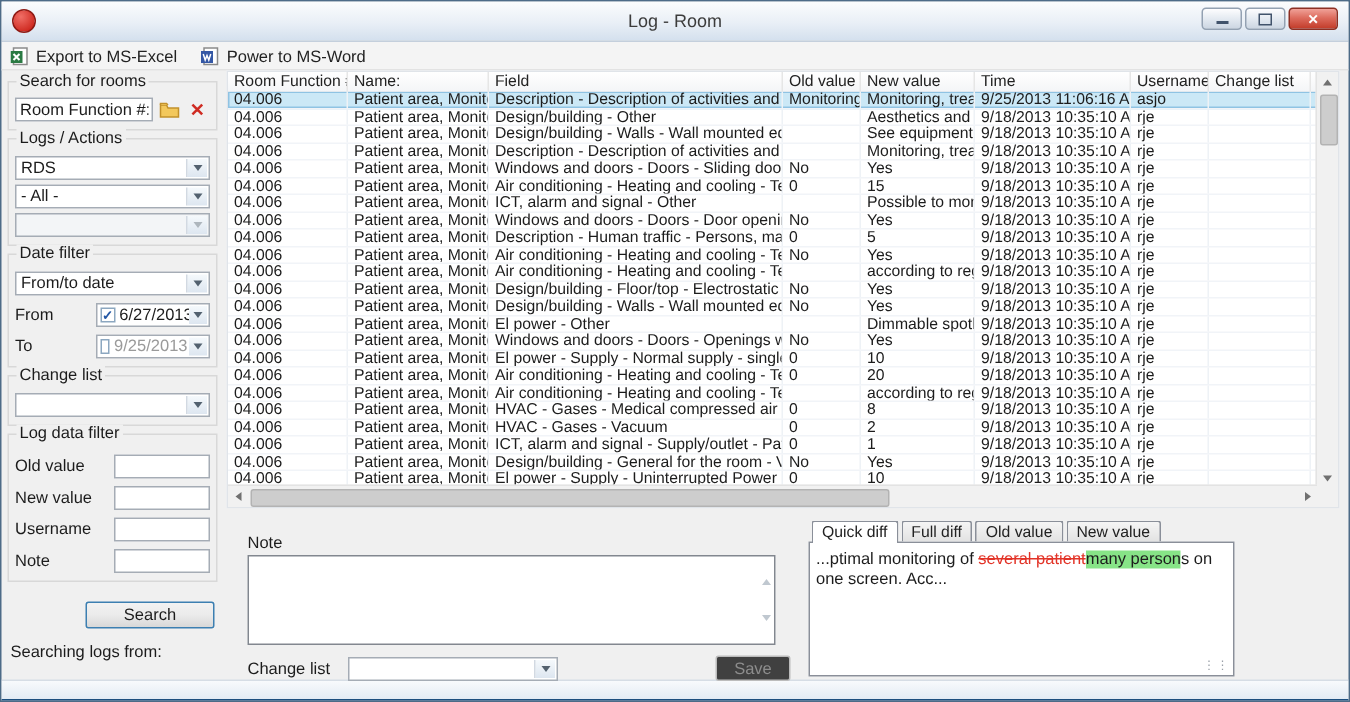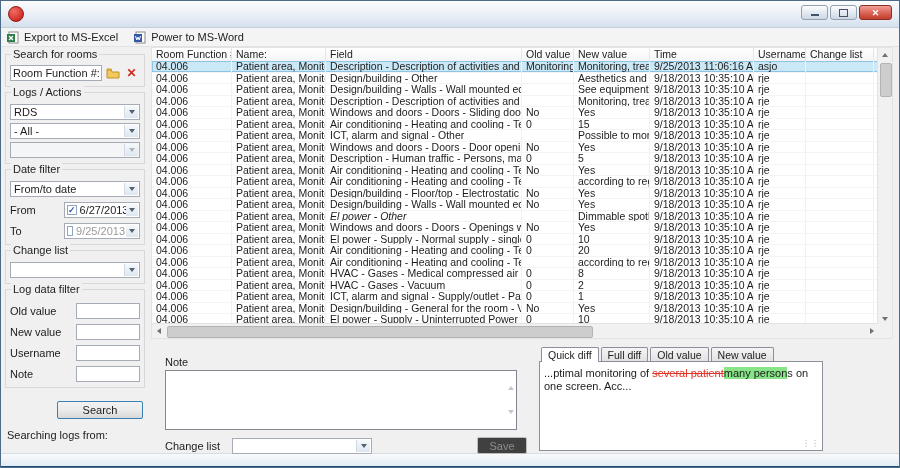--- a/index.html
+++ b/index.html
@@ -8,21 +8,21 @@
   .titlebar{height:26px;background:linear-gradient(#fbfcfd,#e9eff6 55%,#d4e0ee);border-bottom:1px solid #c4cfdc;position:relative;display:flex;align-items:center;}
   .title{position:absolute;left:0;right:0;text-align:center;font-size:12px;color:#3c3c3c;}
   .app-icon{width:14px;height:14px;border-radius:50%;background:radial-gradient(circle at 35% 30%,#f06e66,#cf2b22 75%);border:1px solid #8e1a14;margin-left:7px;position:relative;z-index:2;}
   .winbtns{position:absolute;right:7px;top:4px;display:flex;gap:2px;z-index:3;}
   .winbtn{width:27px;height:15px;box-sizing:border-box;border:1px solid #93a1b2;border-radius:3px;background:linear-gradient(#fdfdfe,#e4eaf1 50%,#ccd6e2);display:flex;align-items:center;justify-content:center;}
   .winbtn .dash{width:8px;height:2px;background:#41536b;margin-top:5px;}
   .winbtn .sq{width:7px;height:6px;border:1px solid #41536b;background:transparent;}
   .winbtn.close{width:33px;background:linear-gradient(#f0a198,#dd6c5e 45%,#c23c2a);border-color:#8c2f23;color:#fff;font-size:9px;font-weight:bold;}
   
   .toolbar{height:18px;background:#f4f4f4;border-bottom:1px solid #e2e2e2;display:flex;align-items:center;gap:16px;padding-left:6px;font-size:11px;color:#222;}
-  .tool{display:flex;align-items:center;gap:4px;}
+  .tool{display:flex;align-items:flex-end;gap:4px;}
   
   .main{position:relative;height:406px;font-size:11px;color:#1c1c1c;}
   
   .sidebar{position:absolute;left:2px;top:2px;width:144px;height:402px;box-sizing:border-box;}
   .group{border:1px solid #d8d8d8;margin:5px 2px 0 2px;padding:8px 4px 5px 4px;position:relative;background:#f0f0f0;}
   .group-label{position:absolute;top:-7px;left:5px;background:#f0f0f0;padding:0 2px;font-size:11px;white-space:nowrap;}
   .combo{height:16px;box-sizing:border-box;border:1px solid #a5acb5;background:#fff;display:flex;align-items:center;position:relative;padding-left:3px;margin-top:3px;overflow:hidden;white-space:nowrap;}
   .combo.disabled{background:#f3f5f7;}
   .combo .arrow{position:absolute;right:1px;top:1px;bottom:1px;width:13px;background:linear-gradient(#f5f9fc,#dde6f0);border-left:1px solid #d2d9e2;display:flex;align-items:center;justify-content:center;}
   .tri-down{width:0;height:0;border-left:3px solid transparent;border-right:3px solid transparent;border-top:4px solid #53616f;}
@@ -81,20 +81,21 @@
   .frame-bottom{height:12px;background:linear-gradient(#f8fafc,#e3ebf4);border-top:1px solid #d6dde5;}
   .frame-navy{height:4px;background:#1d4e7e;}
 </style>
 </head>
 <body>
 
 <div class="window">
 
   <div class="titlebar">
     <span class="app-icon"></span>
+    <span class="title">Log - Room</span>
     <div class="winbtns">
       <span class="winbtn">
           <span class="dash"></span>
         </span>
       <span class="winbtn">
           <span class="sq"></span>
         </span>
       <span class="winbtn close">✕</span>
     </div>
   </div>
@@ -381,21 +382,21 @@
             <div class="td" style="width: 52px;">No</div>
             <div class="td" style="width: 76px;">Yes</div>
             <div class="td" style="width: 104px;">9/18/2013 10:35:10 AM</div>
             <div class="td" style="width: 52px;">rje</div>
             <div class="td" style="width: 68px;"></div>
             <div class="td" style="width: 24px;"></div>
           </div>
           <div class="tr">
             <div class="td" style="width: 80px;">04.006</div>
             <div class="td" style="width: 94px;">Patient area, Monitoring</div>
-            <div class="td" style="width: 196px; font-style: italic;">El power - Other</div>
+            <div class="td" style="width: 196px;">El power - Other</div>
             <div class="td" style="width: 52px;"></div>
             <div class="td" style="width: 76px;">Dimmable spotligh...</div>
             <div class="td" style="width: 104px;">9/18/2013 10:35:10 AM</div>
             <div class="td" style="width: 52px;">rje</div>
             <div class="td" style="width: 68px;"></div>
             <div class="td" style="width: 24px;"></div>
           </div>
           <div class="tr">
             <div class="td" style="width: 80px;">04.006</div>
             <div class="td" style="width: 94px;">Patient area, Monitoring</div>

